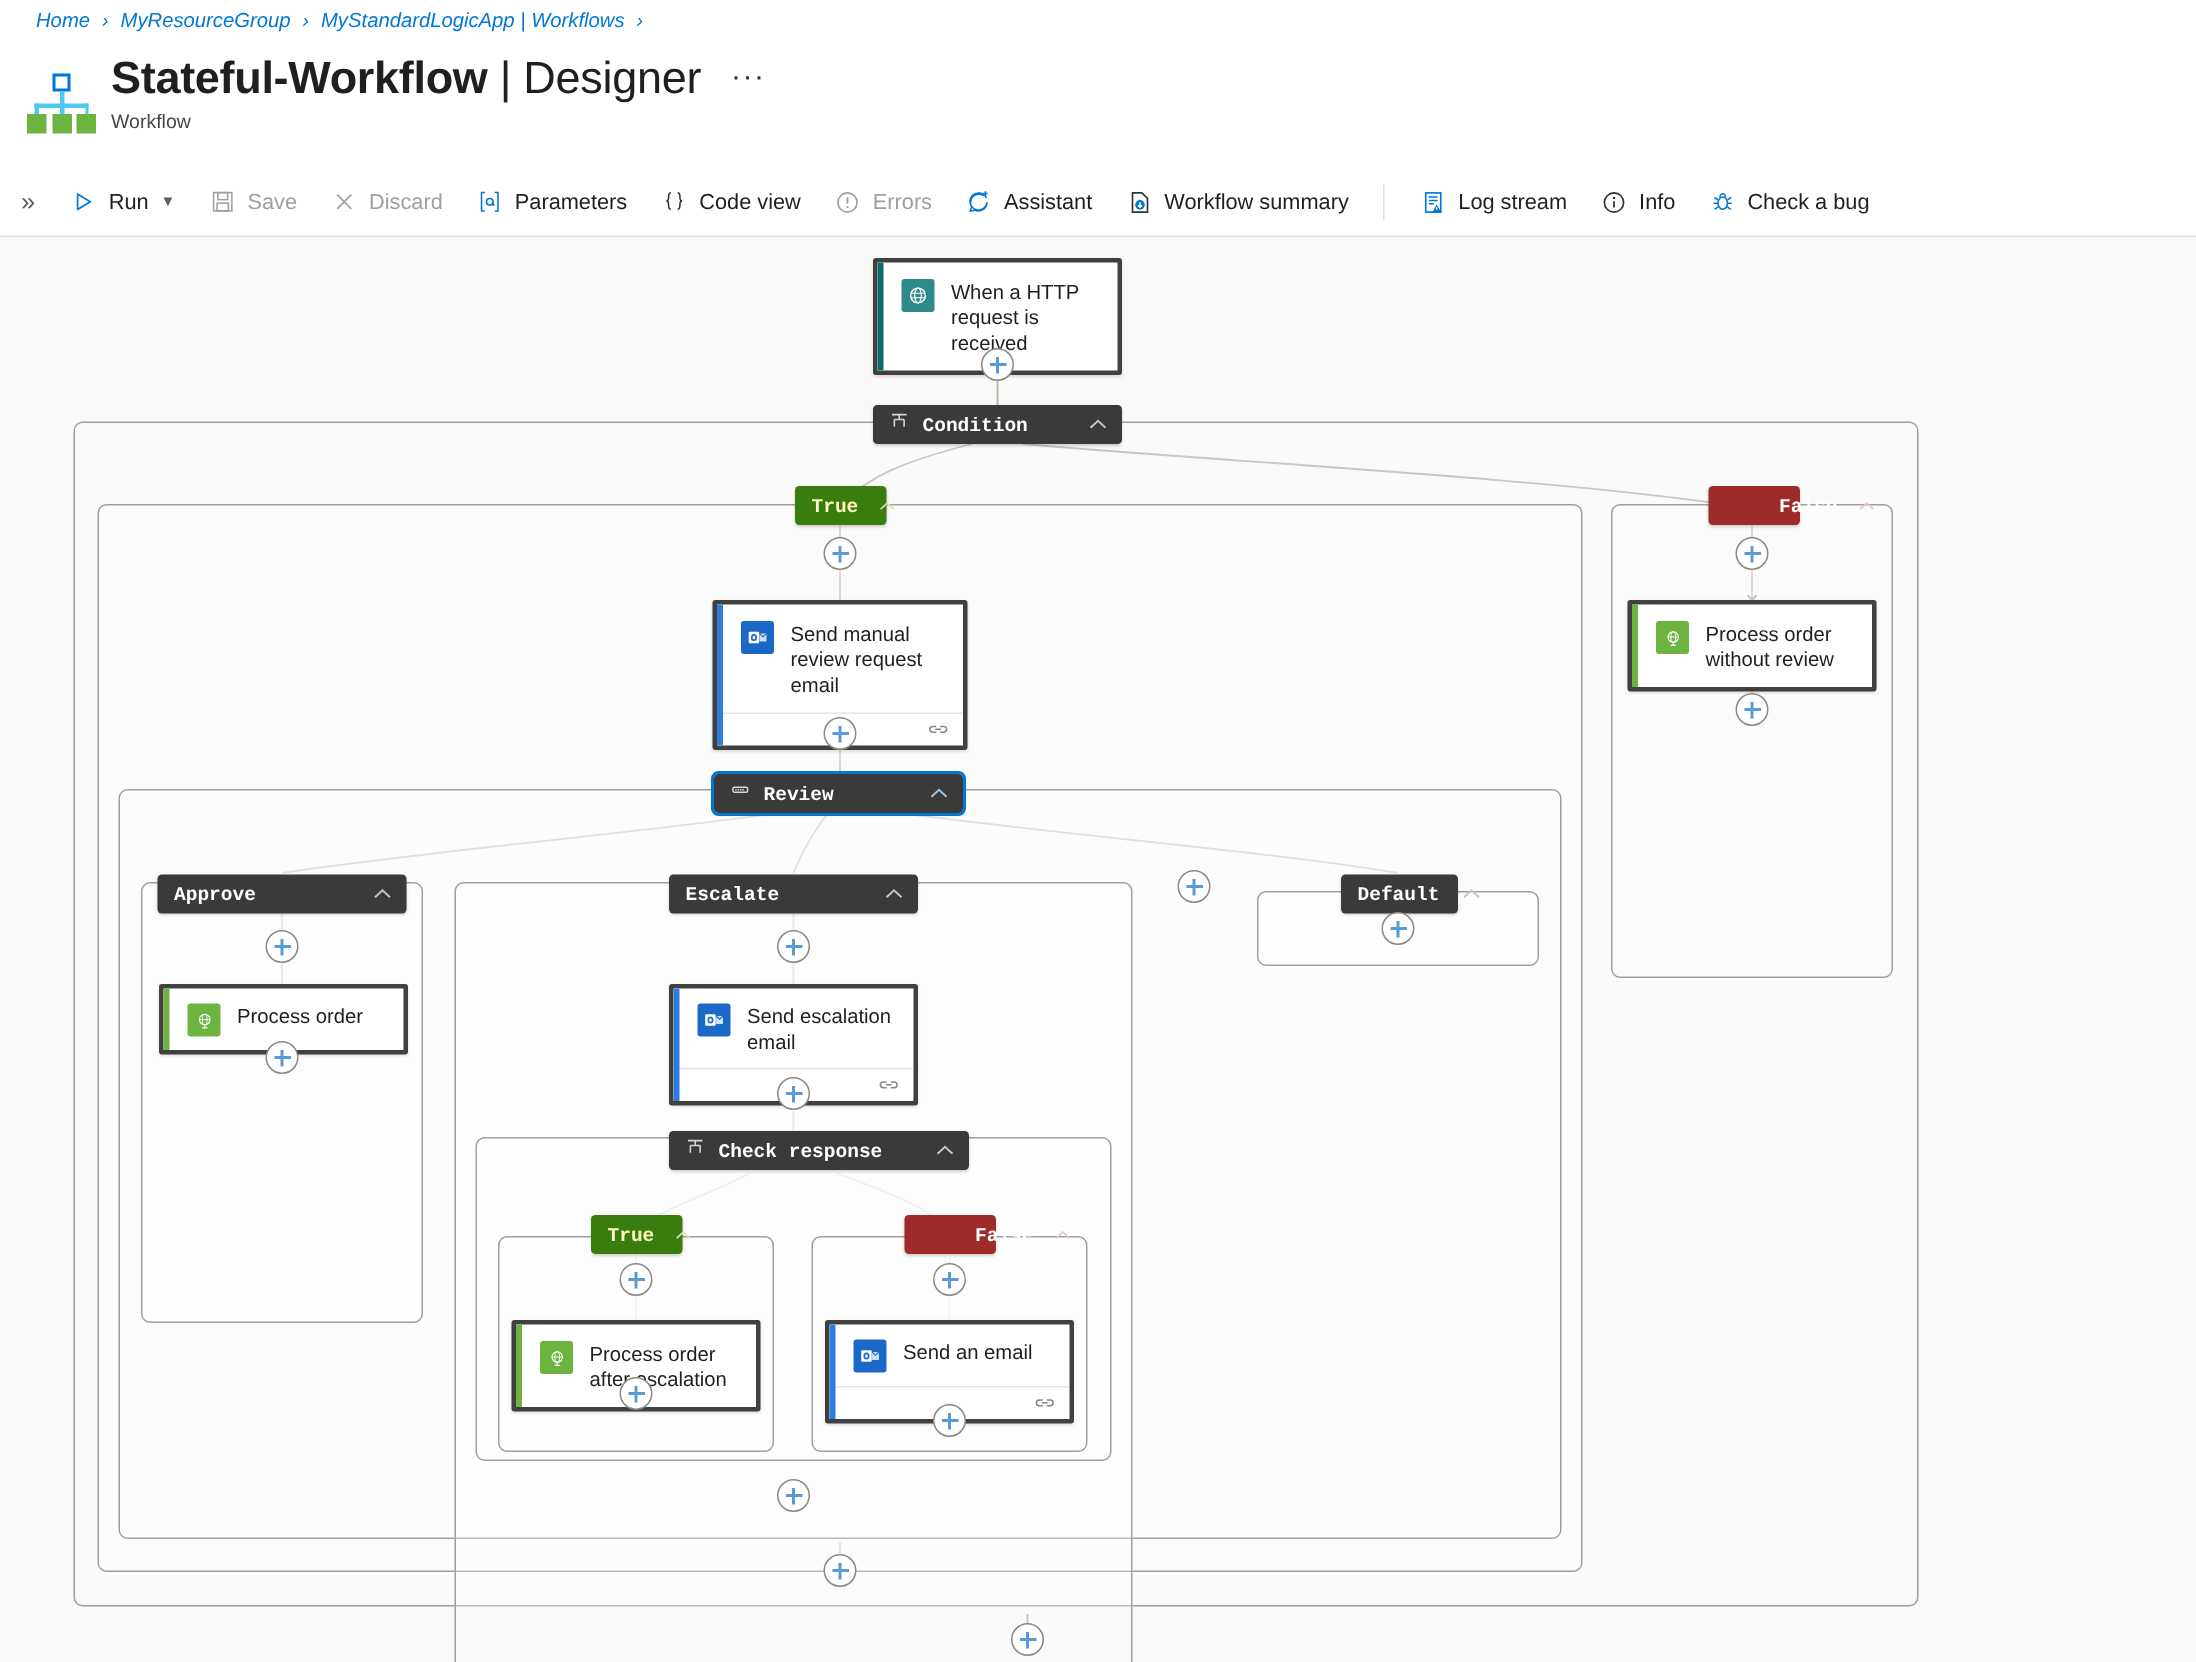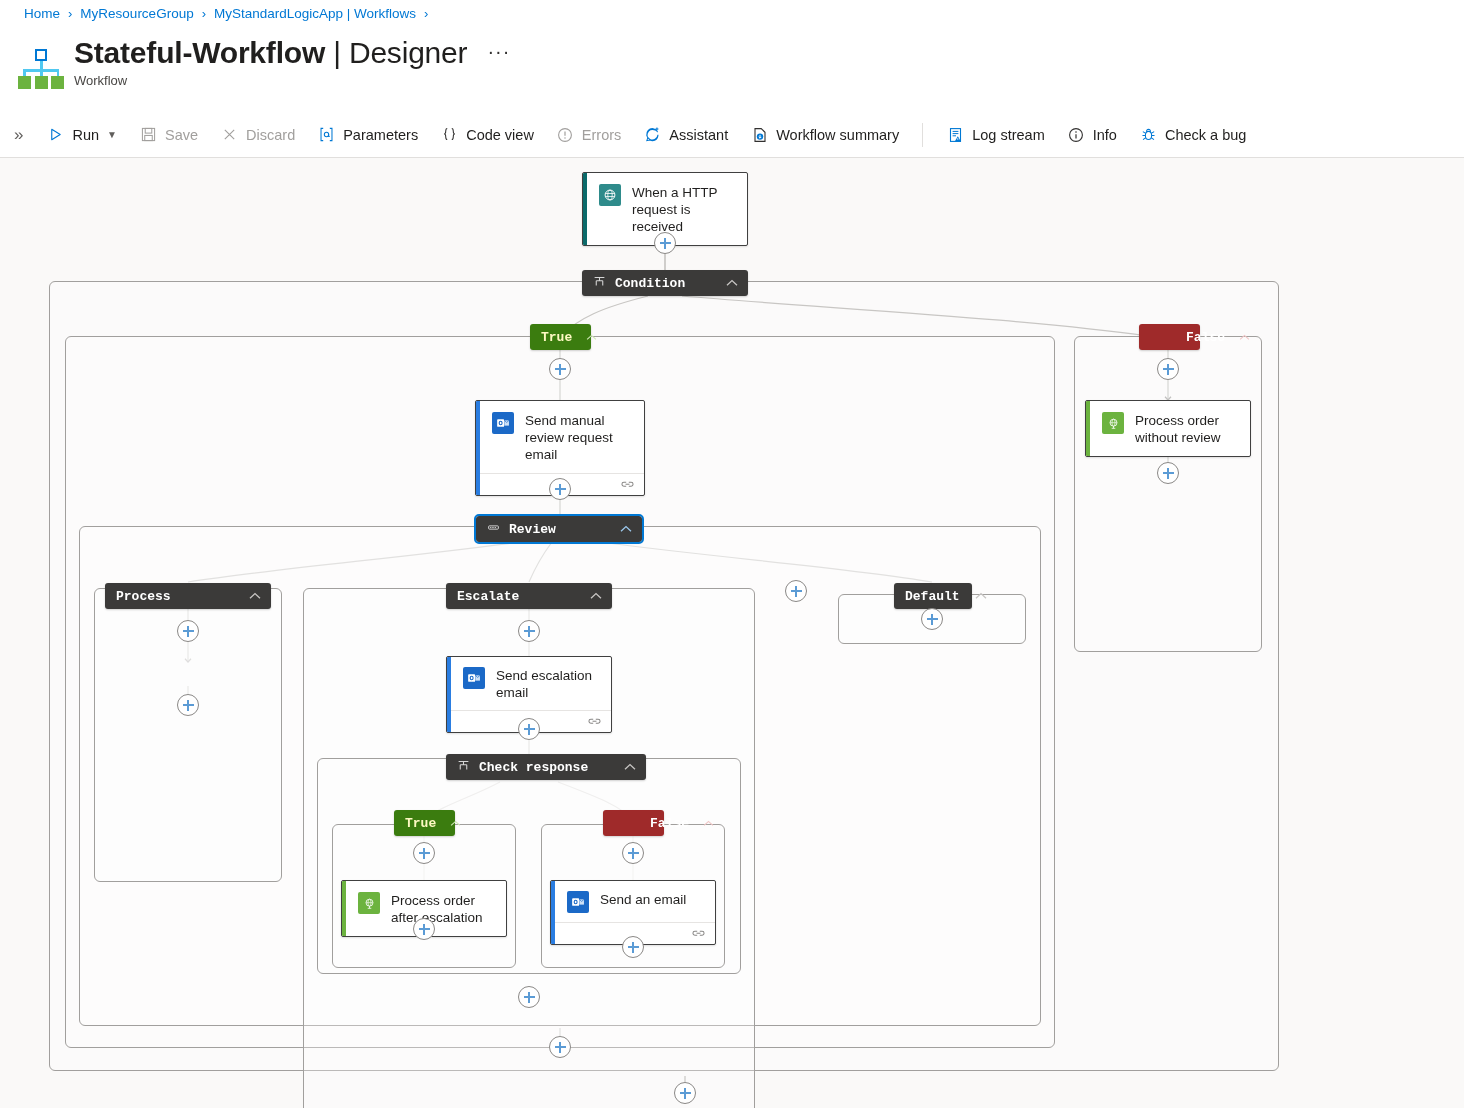--- a/index.html
+++ b/index.html
@@ -11,20 +11,21 @@
     color:#201f1e;
     overflow:hidden;
     position:relative;
   }
 
   
   #breadcrumb {
     position:absolute; left:24px; top:6px;
     display:flex; align-items:center; gap:8px;
     font-size:13.5px;
+    font-style:italic;
   }
   #breadcrumb .crumb { color:#0078d4; cursor:pointer; white-space:nowrap; }
   #breadcrumb .sep { color:#0078d4; font-size:13px; }
 
   
   #page-header { position:absolute; left:18px; top:36px; display:flex; align-items:flex-start; }
   #wf-icon { width:46px; height:46px; position:relative; margin-top:10px; }
   #wf-icon .top-sq {
     position:absolute; left:17px; top:3px; width:12px; height:12px;
     border:2.5px solid #0078d4; background:#ffffff;
@@ -76,21 +77,21 @@
   #edges { position:absolute; left:0; top:0; width:1464px; height:950px; pointer-events:none; }
 
   
   .scope {
     position:absolute; border:1px solid #a19f9d; border-radius:6px;
     background:rgba(255,255,255,0.28);
   }
 
   
   .card {
-    position:absolute; background:#ffffff; border:1px solid #404040;
+    position:absolute; background:#ffffff; border:3px solid #404040;
     border-radius:2px; box-shadow:0 1px 2px rgba(0,0,0,0.12);
     cursor:pointer; overflow:hidden;
   }
   .card .accent { position:absolute; left:0; top:0; bottom:0; width:4px; }
   .card .body { display:flex; align-items:flex-start; gap:11px; padding:10px 12px 10px 16px; }
   .card .ico { width:22px; height:22px; flex:0 0 22px; border-radius:2px;
                display:flex; align-items:center; justify-content:center; margin-top:1px; }
   .card .ttl { font-size:13.5px; line-height:17px; color:#201f1e; padding-top:1px; }
   .card .footer {
     border-top:1px solid #e6e4e2; height:22px;
@@ -451,29 +452,43 @@
       </span>
       <span class="lbl">Review</span>
       <span class="chev">
         <svg width="12" height="8" viewBox="0 0 12 8">
             <path d="M1 6.2 6 1.6 11 6.2" fill="none" stroke="#9cc9ee" stroke-width="1.3"></path>
           </svg>
       </span>
     </div>
 
     <div class="hnode" style="left:105px; top:425px; width:166px;">
-      <span class="lbl">Process</span>
+      <span class="lbl">Approve</span>
       <span class="chev">
         <svg width="12" height="8" viewBox="0 0 12 8">
             <path d="M1 6.2 6 1.6 11 6.2" fill="none" stroke="#c8c6c4" stroke-width="1.3"></path>
           </svg>
       </span>
     </div>
     <div class="plus" style="left:177px; top:462px;"></div>
 
+    <div class="card" style="left:106px; top:498px; width:166px;">
+      <div class="accent" style="background:#6cb33f;"></div>
+      <div class="body" style="padding-top:9px; padding-bottom:9px;">
+        <div class="ico" style="background:#6cb33f;">
+          <svg width="13" height="13" viewBox="0 0 16 16">
+            <circle cx="8" cy="7" r="4.3" fill="none" stroke="#fff" stroke-width="1"></circle>
+            <ellipse cx="8" cy="7" rx="1.9" ry="4.3" fill="none" stroke="#fff" stroke-width=".8"></ellipse>
+            <path d="M3.7 7h8.6" stroke="#fff" stroke-width=".8"></path>
+            <path d="M8 11.3v2.6 M5.8 13.9h4.4" stroke="#fff" stroke-width="1"></path>
+          </svg>
+        </div>
+        <div class="ttl">Process order</div>
+      </div>
+    </div>
     <div class="plus" style="left:177px; top:536px;"></div>
 
     <div class="hnode" style="left:446px; top:425px; width:166px;">
       <span class="lbl">Escalate</span>
       <span class="chev">
         <svg width="12" height="8" viewBox="0 0 12 8">
             <path d="M1 6.2 6 1.6 11 6.2" fill="none" stroke="#c8c6c4" stroke-width="1.3"></path>
           </svg>
       </span>
     </div>

